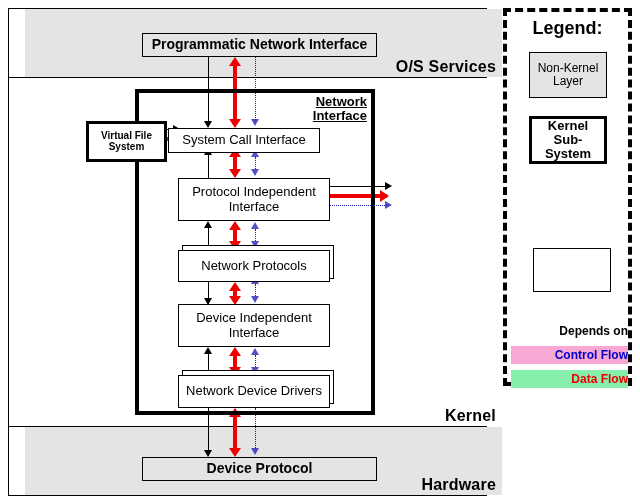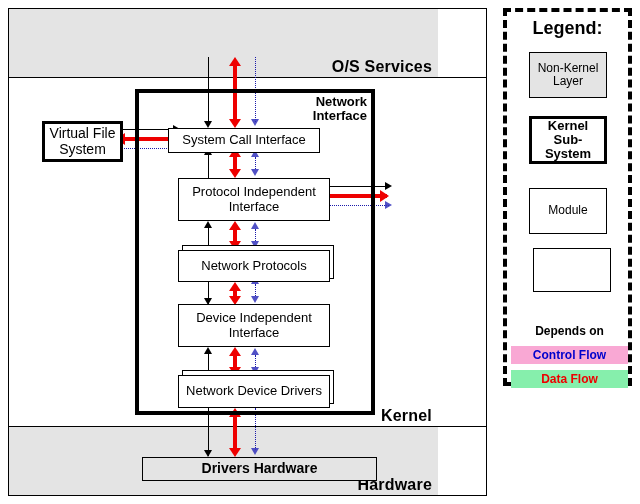--- a/index.html
+++ b/index.html
@@ -4,32 +4,32 @@
 <style>
   html,body{margin:0;padding:0;background:#fff;}
   body{width:640px;height:504px;overflow:hidden;
        font-family:"Liberation Sans", sans-serif;}
   #root{position:relative;width:640px;height:504px;background:#ffffff;}
 
   
   #diagram{position:absolute;left:8px;top:8px;width:479px;height:488px;
            border:1px solid #000;box-sizing:border-box;background:#fff;}
 
-  .band{position:absolute;left:0;width:429px;box-sizing:border-box;}
+  .band{position:absolute;left:16px;width:477px;box-sizing:border-box;}
   .band.shaded{background:#e4e4e4;}
   .band-label{position:absolute;right:6px;bottom:1px;
               font-weight:bold;font-size:16px;color:#000;letter-spacing:.2px;}
   .band-sep{position:absolute;left:0;width:477px;height:0;border-top:1px solid #000;}
 
   
   .node{position:absolute;box-sizing:border-box;background:#fff;
         display:flex;align-items:center;justify-content:center;text-align:center;
         line-height:1.08;}
   .node.module{border:1px solid #000;font-size:13px;color:#000;}
-  .node.subsys{border:3px solid #000;font-weight:normal;font-size:14px;}
+  .node.subsys{border:3px solid #000;font-weight:bold;font-size:10px;margin-left:44px;}
   .node.layerbox{border:1px solid #000;font-weight:bold;font-size:14px;background:#e4e4e4;}
   .node.hwbox{border:1px solid #000;font-weight:bold;font-size:14px;background:#e4e4e4;}
   .stackback{position:absolute;box-sizing:border-box;border:1px solid #000;background:#fff;}
 
   
   #ni-container{position:absolute;border:4px solid #000;box-sizing:border-box;background:transparent;}
   #ni-label{position:absolute;font-weight:bold;font-size:13px;text-align:right;
             line-height:1.05;color:#000;}
 
   
@@ -57,21 +57,21 @@
 
   
   #legend{position:absolute;left:503px;top:8px;width:129px;height:378px;
           border:4px dashed #000;box-sizing:border-box;background:#fff;text-decoration:underline;}
   #legend-title{position:absolute;left:0;top:6px;width:121px;text-align:center;
                 font-weight:bold;font-size:18px;color:#000;}
   .leg-box{position:absolute;left:22px;width:78px;box-sizing:border-box;
            display:flex;align-items:center;justify-content:center;text-align:center;
            line-height:1.1;background:#fff;}
   .leg-row{position:absolute;left:4px;width:117px;height:18px;}
-  .leg-row .lbl{position:absolute;left:0;top:0;width:117px;text-align:center;
+  .leg-row .lbl{position:absolute;left:0;top:0;width:117px;text-align:right;
                 font-weight:bold;font-size:12px;line-height:18px;}
   .leg-row .seg{position:absolute;top:8px;}
 </style>
 </head>
 <body>
 
 <div id="root">
 
   <div id="diagram">
 
@@ -155,60 +155,60 @@
     <div class="hline black" style="left:309px;top:177px;width:70px;"></div>
     <div class="ahead right-black" style="left:376px;top:173px;"></div>
     <div class="hline red" style="left:320px;top:185px;width:58px;"></div>
     <div class="ahead left-red" style="left:311px;top:181px;"></div>
     <div class="ahead right-red" style="left:371px;top:181px;"></div>
     <div class="hline blue" style="left:312px;top:196px;width:68px;"></div>
     <div class="ahead left-blue" style="left:308px;top:192px;"></div>
     <div class="ahead right-blue" style="left:376px;top:192px;"></div>
 
     <div id="ni-container" style="left:126px;top:80px;width:240px;height:326px;">
-      <div id="ni-label" style="right:4px;top:2px;width:92px;">
+      <div id="ni-label" style="right:4px;top:2px;width:92px;text-decoration:underline;">
         <span>Network</span><br>
         <span>Interface</span>
       </div>
     </div>
 
+    <div class="node layerbox" style="left:133px;top:24px;width:235px;height:24px;">Programmatic Network Interface</div>
 
     <div class="node subsys" style="left:33px;top:112px;width:81px;height:41px;white-space:pre-line;">Virtual File
 System</div>
 
     <div class="node module" style="left:159px;top:119px;width:152px;height:25px;">System Call Interface</div>
 
     <div class="node module" style="left:169px;top:169px;width:152px;height:43px;white-space:pre-line;">Protocol Independent
 Interface</div>
 
 
     <div class="stackback" style="left:173px;top:236px;width:152px;height:34px;"></div>
     <div class="node module" style="left:169px;top:241px;width:152px;height:32px;">Network Protocols</div>
 
     <div class="node module" style="left:169px;top:295px;width:152px;height:43px;white-space:pre-line;">Device Independent
 Interface</div>
 
     <div class="stackback" style="left:173px;top:361px;width:152px;height:34px;"></div>
     <div class="node module" style="left:169px;top:366px;width:152px;height:33px;">Network Device Drivers</div>
 
-    <div class="node hwbox" style="left:133px;top:448px;width:235px;height:24px;">Drivers Hardware</div>
+    <div class="node hwbox" style="left:133px;top:448px;width:235px;height:24px;">Device Protocol</div>
   </div>
 
   <div id="legend">
     <div id="legend-title">Legend:</div>
 
     <div class="leg-box" style="top:40px;height:46px;border:1px solid #000;background:#e4e4e4;
                 font-size:12px;white-space:pre-line;">Non-Kernel
 Layer</div>
 
     <div class="leg-box" style="top:104px;height:48px;border:3px solid #000;font-weight:bold;font-size:13px;
                 white-space:pre-line;">Kernel Sub-
 System</div>
 
-    <div class="leg-box" style="top:176px;height:46px;border:1px solid #000;font-size:12px;">Module</div>
 
     <div class="stackback" style="left:26px;top:236px;width:78px;height:44px;"></div>
 
     <div class="leg-row" style="top:310px;">
       <div class="seg hline black" style="left:0px;width:117px;"></div>
       <div class="ahead right-black" style="left:108px;top:5px;"></div>
       <div class="lbl" style="color:#000;background:#fff;">Depends on</div>
     </div>
 
     <div class="leg-row" style="top:334px;">

